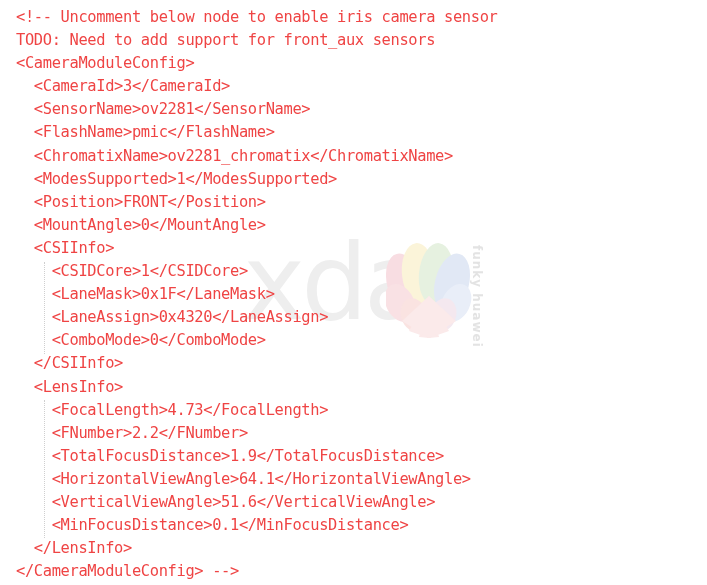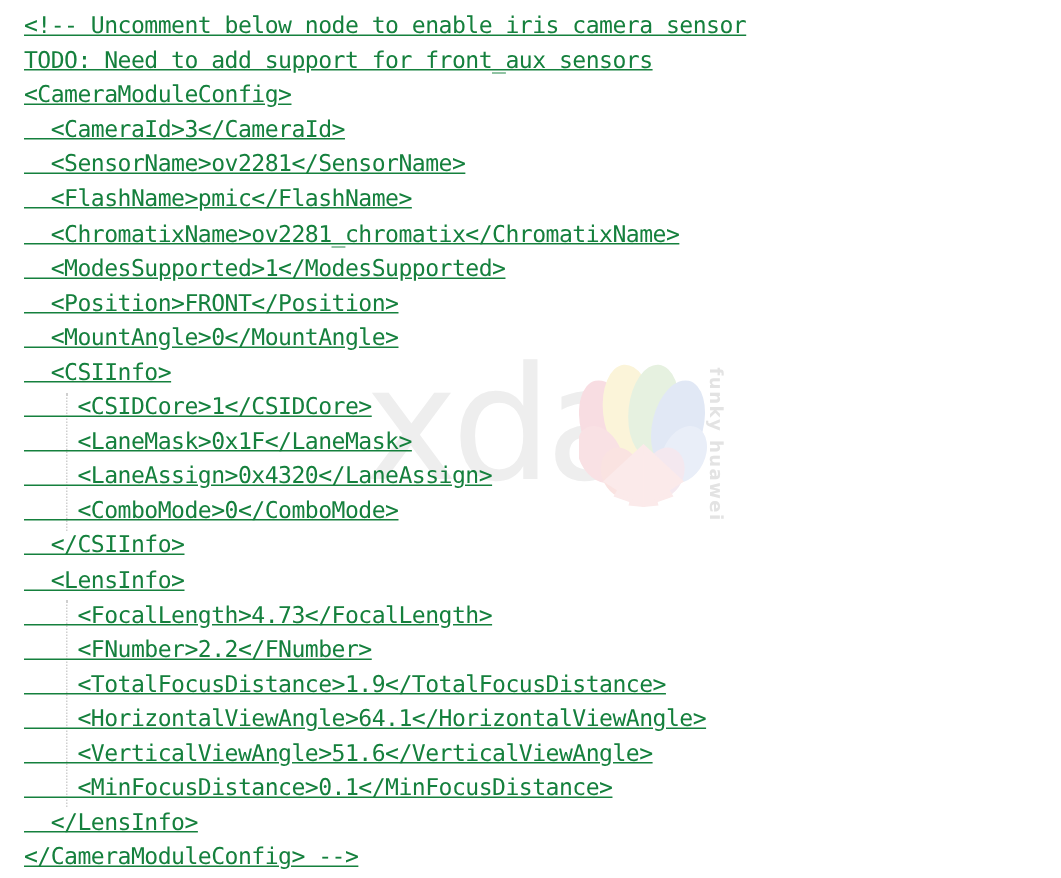--- a/index.html
+++ b/index.html
@@ -99,22 +99,21 @@
     line-height: 23.1px;
     color: #157a15;
     white-space: pre;
     letter-spacing: -0.35px;
     -webkit-font-smoothing: none;
   }
   .code-line {
     display: block;
     height: 23.1px;
     white-space: pre;
-    color: #15803d;
-    text-decoration: underline;
+    color: #ef4444;
   }
 </style>
 </head>
 <body>
 
 <div id="code-viewer">
 
   <div class="watermark-layer">
 
     <div class="wm-xda">xda</div>

